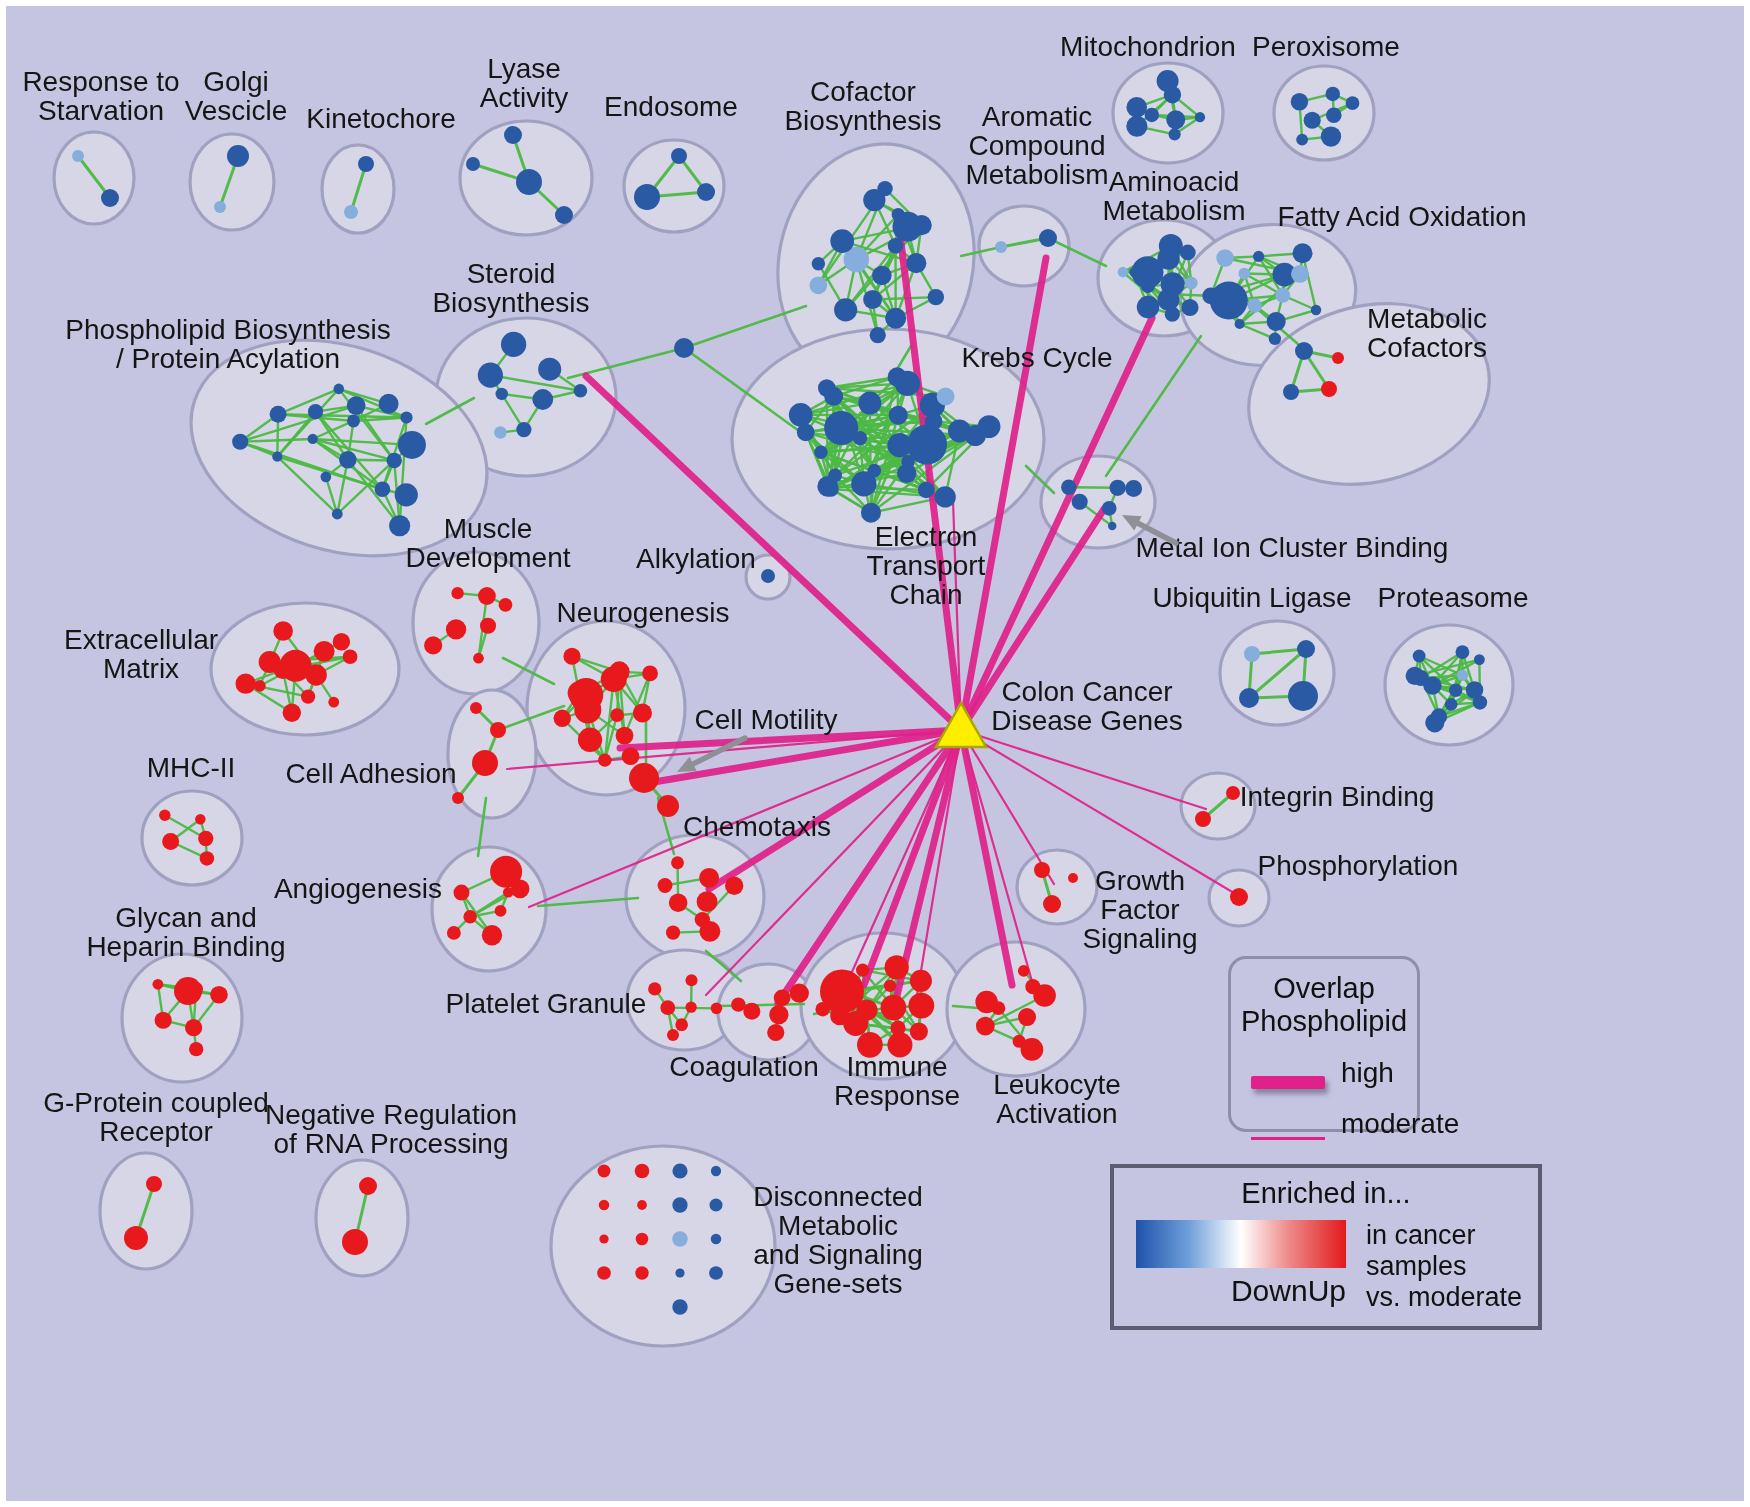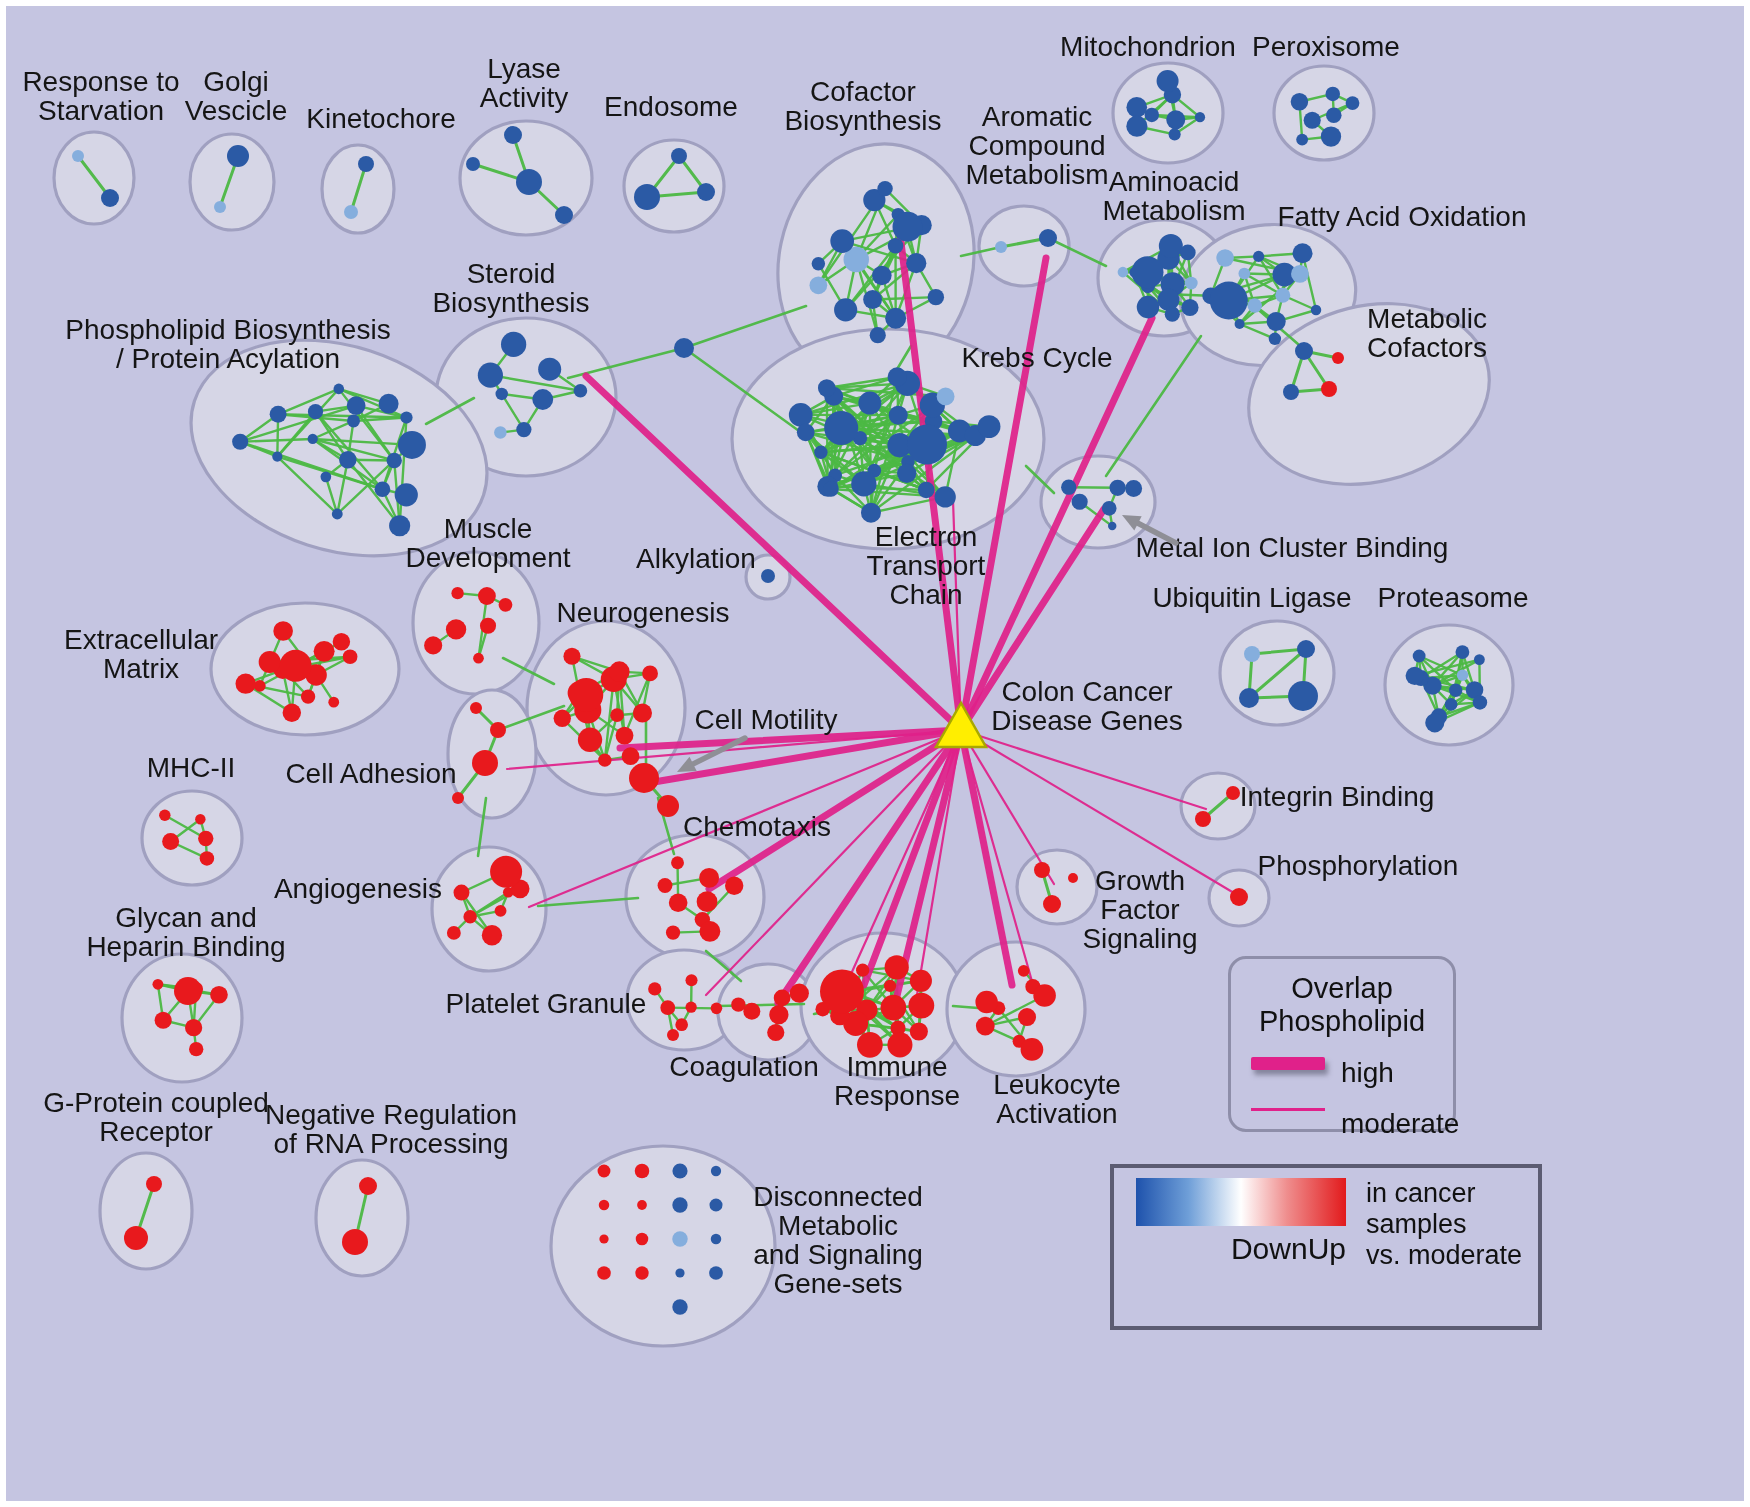--- a/index.html
+++ b/index.html
@@ -1,21 +1,21 @@
 <!DOCTYPE html>
 <html style="--background: #c5c5e1; --bubble-fill: #d6d6e6; --bubble-stroke: #a0a0c0; --edge-green: #4cb944; --node-blue: #2b5aa5; --node-light-blue: #85aedd; --node-red: #e8191d; --significance: #e0218a; --hub-fill: #ffee00; --hub-stroke: #a8a800; --label-color: #151515; --arrow-gray: #8f8f96;"><head>
 <meta charset="utf-8">
 <style>
   *{margin:0;padding:0;box-sizing:border-box}
   body{background:#ffffff;font-family:"Liberation Sans", sans-serif}
   .stage{position:relative;width:1750px;height:1507px;background:var(--background,#c5c5e1);overflow:hidden;border:6px solid #fff}
   .stage > svg{position:absolute;left:0;top:0}
-  .legend-overlap{position:absolute;left:1222px;top:950px;width:228px;height:176px;border:3px solid #8e8ea9;border-radius:18px;color:#111}
+  .legend-overlap{position:absolute;left:1222px;top:950px;width:192px;height:176px;border:3px solid #8e8ea9;border-radius:18px;color:#111}
   .lo-title{text-align:center;font-size:29px;line-height:33px;margin-top:13px}
-  .lo-row{display:flex;align-items:flex-start;gap:16px;margin:19px 6px 0 20px}
+  .lo-row{display:flex;align-items:flex-end;gap:16px;margin:19px 6px 0 20px}
   .bar-high{width:74px;height:13px;background:var(--significance,#e0218a);border-radius:2px;box-shadow:3px 5px 5px rgba(80,80,100,.55);flex:none}
   .bar-moderate{width:74px;height:3px;background:var(--significance,#e0218a);flex:none}
   .lo-label{font-size:28px}
   .legend-enriched{position:absolute;left:1104px;top:1158px;width:432px;height:166px;border:4px solid #5c5c72;color:#111}
   .le-title{text-align:center;font-size:29px;margin-top:9px}
   .le-body{display:flex;margin-top:10px;padding:0 10px 0 22px;gap:20px}
   .le-grad{width:210px}
   .le-gradient{height:48px;background:linear-gradient(90deg,#1e52ac 0%,#6f9fd8 25%,#ffffff 50%,#ef8d8d 72%,#e21a1c 100%)}
   .le-ends{display:flex;justify-content:flex-end;font-size:30px;margin-top:6px}
   .le-note{font-size:27px;line-height:31px;text-align:left;align-self:center}
@@ -1092,20 +1092,21 @@
       <span class="bar-high"></span>
       <span class="lo-label">high</span>
     </div>
     <div class="lo-row">
       <span class="bar-moderate"></span>
       <span class="lo-label">moderate</span>
     </div>
   </div>
 
   <div class="legend-enriched">
+    <div class="le-title">Enriched in...</div>
     <div class="le-body">
       <div class="le-grad">
         <div class="le-gradient"></div>
         <div class="le-ends">
           <span>Down</span>
           <span>Up</span>
         </div>
       </div>
       <div class="le-note">
         <span>in cancer</span>

